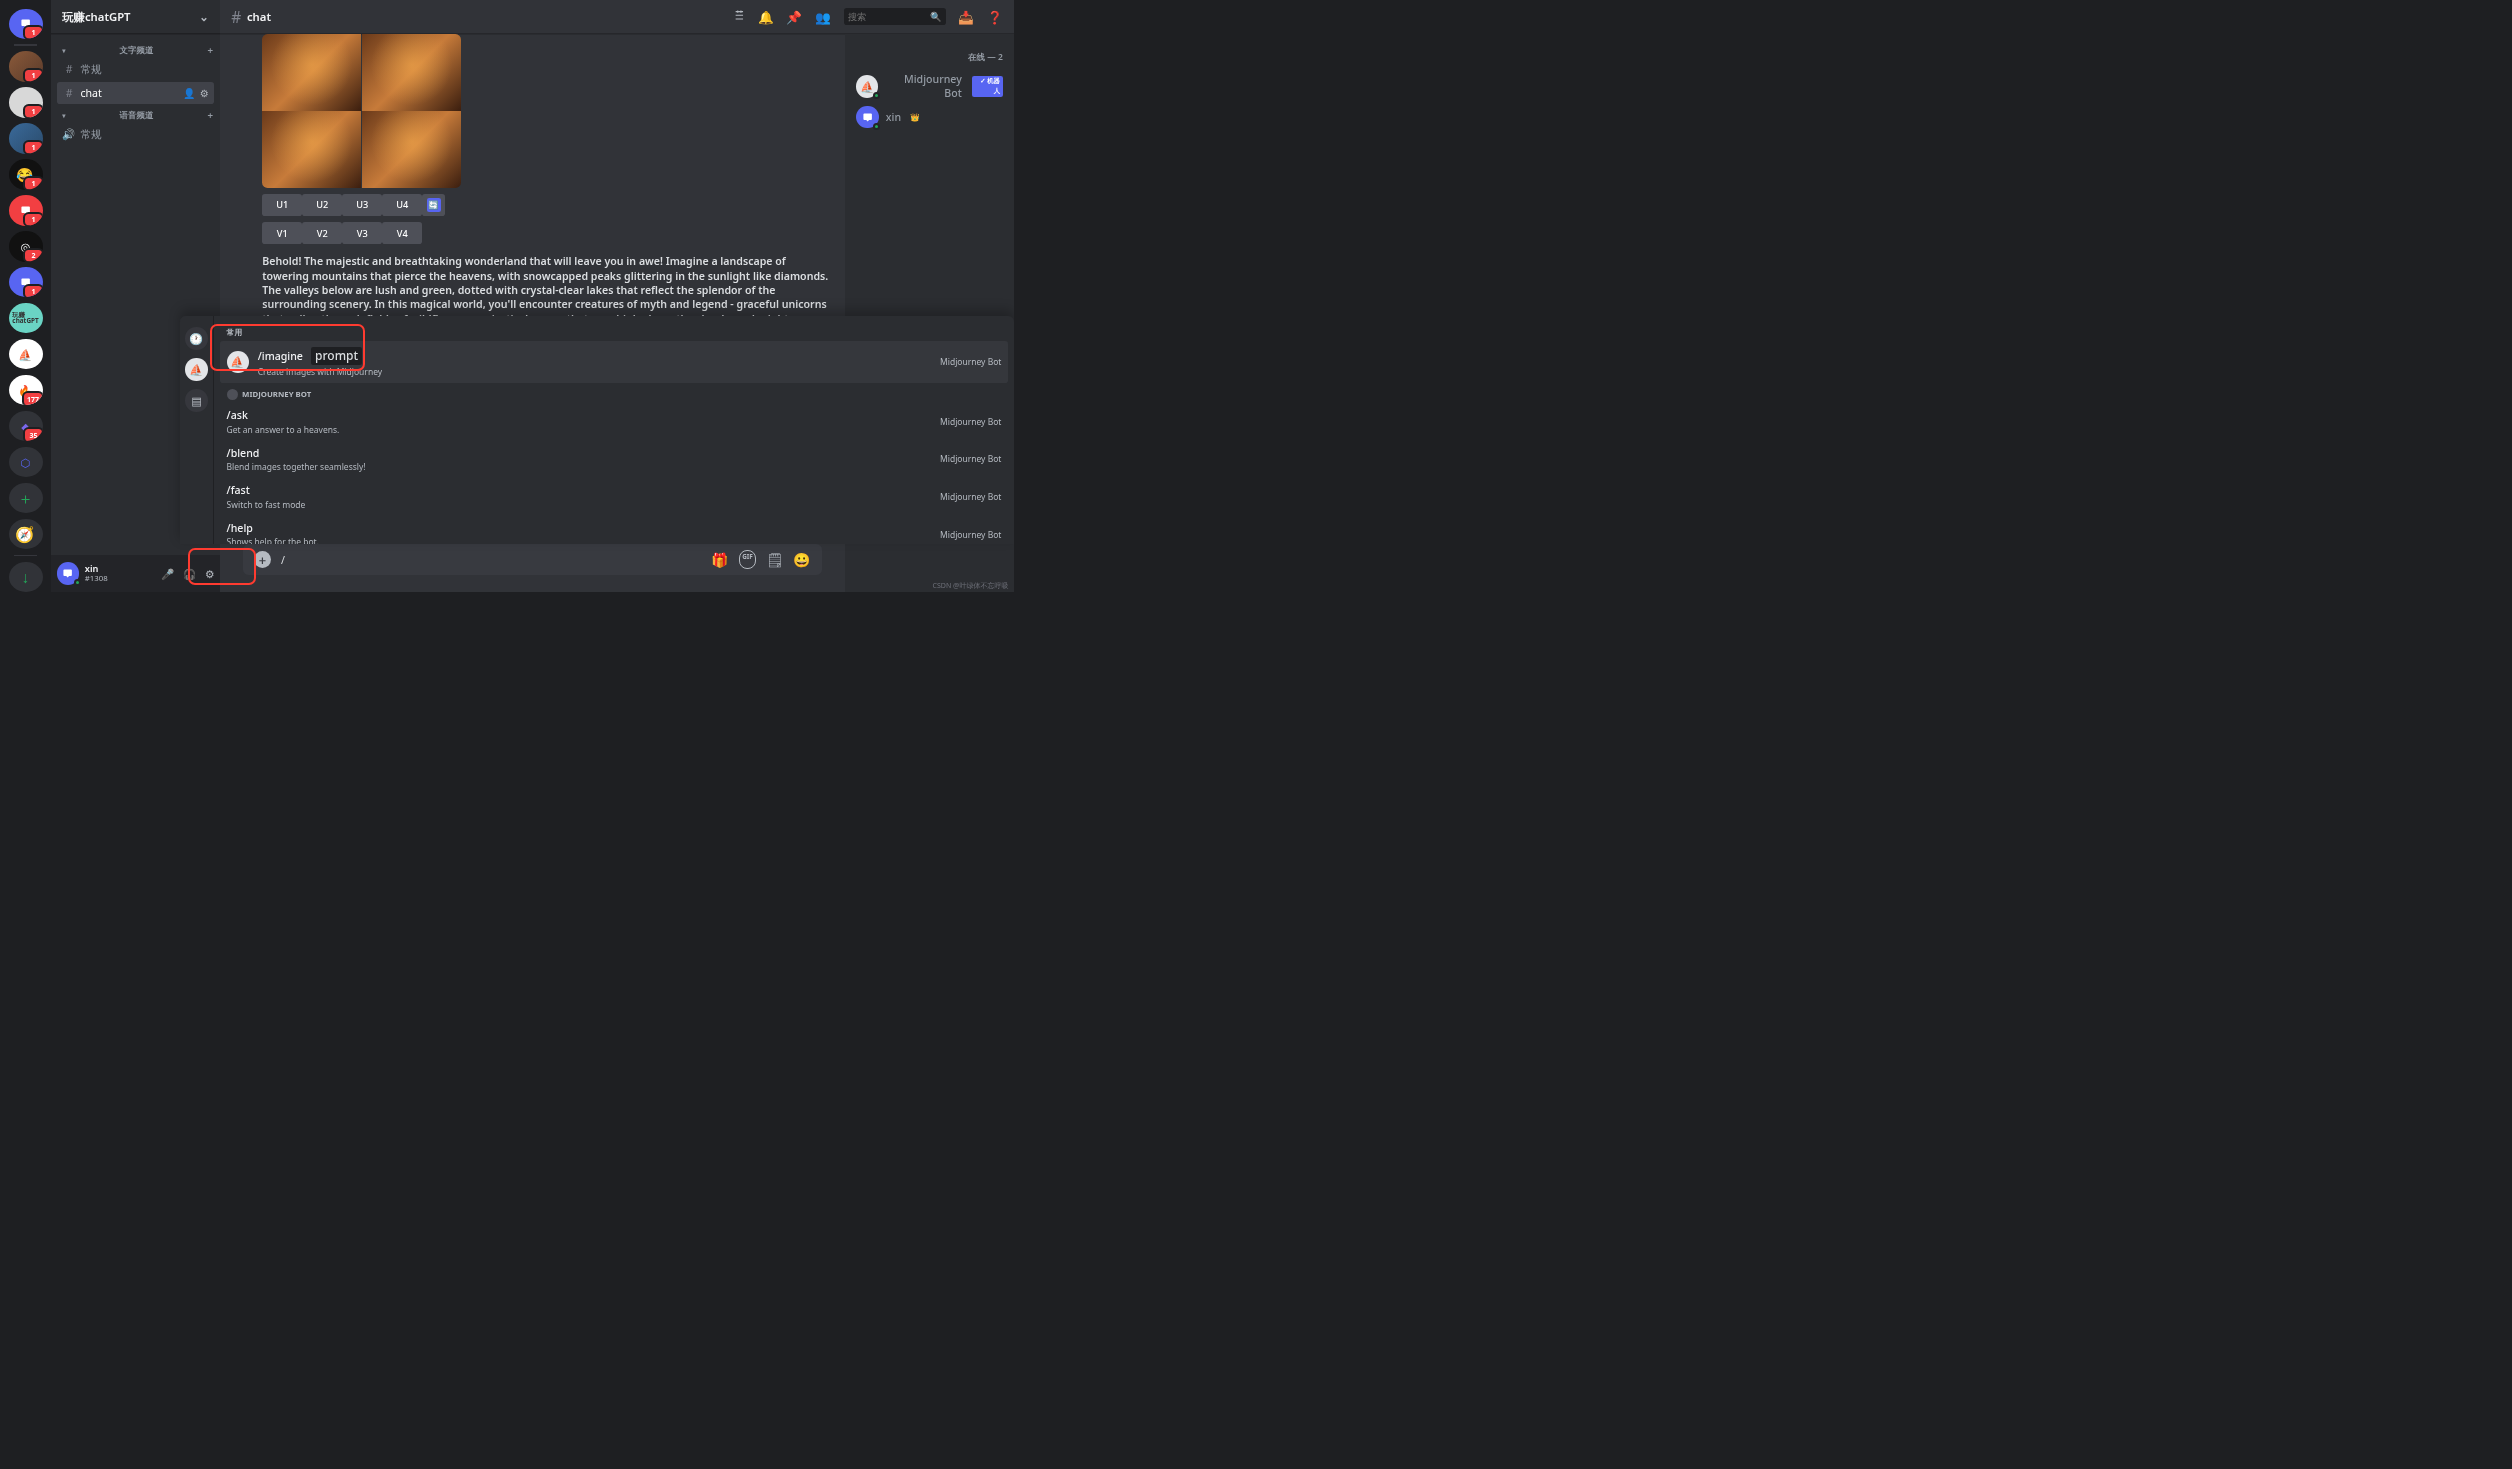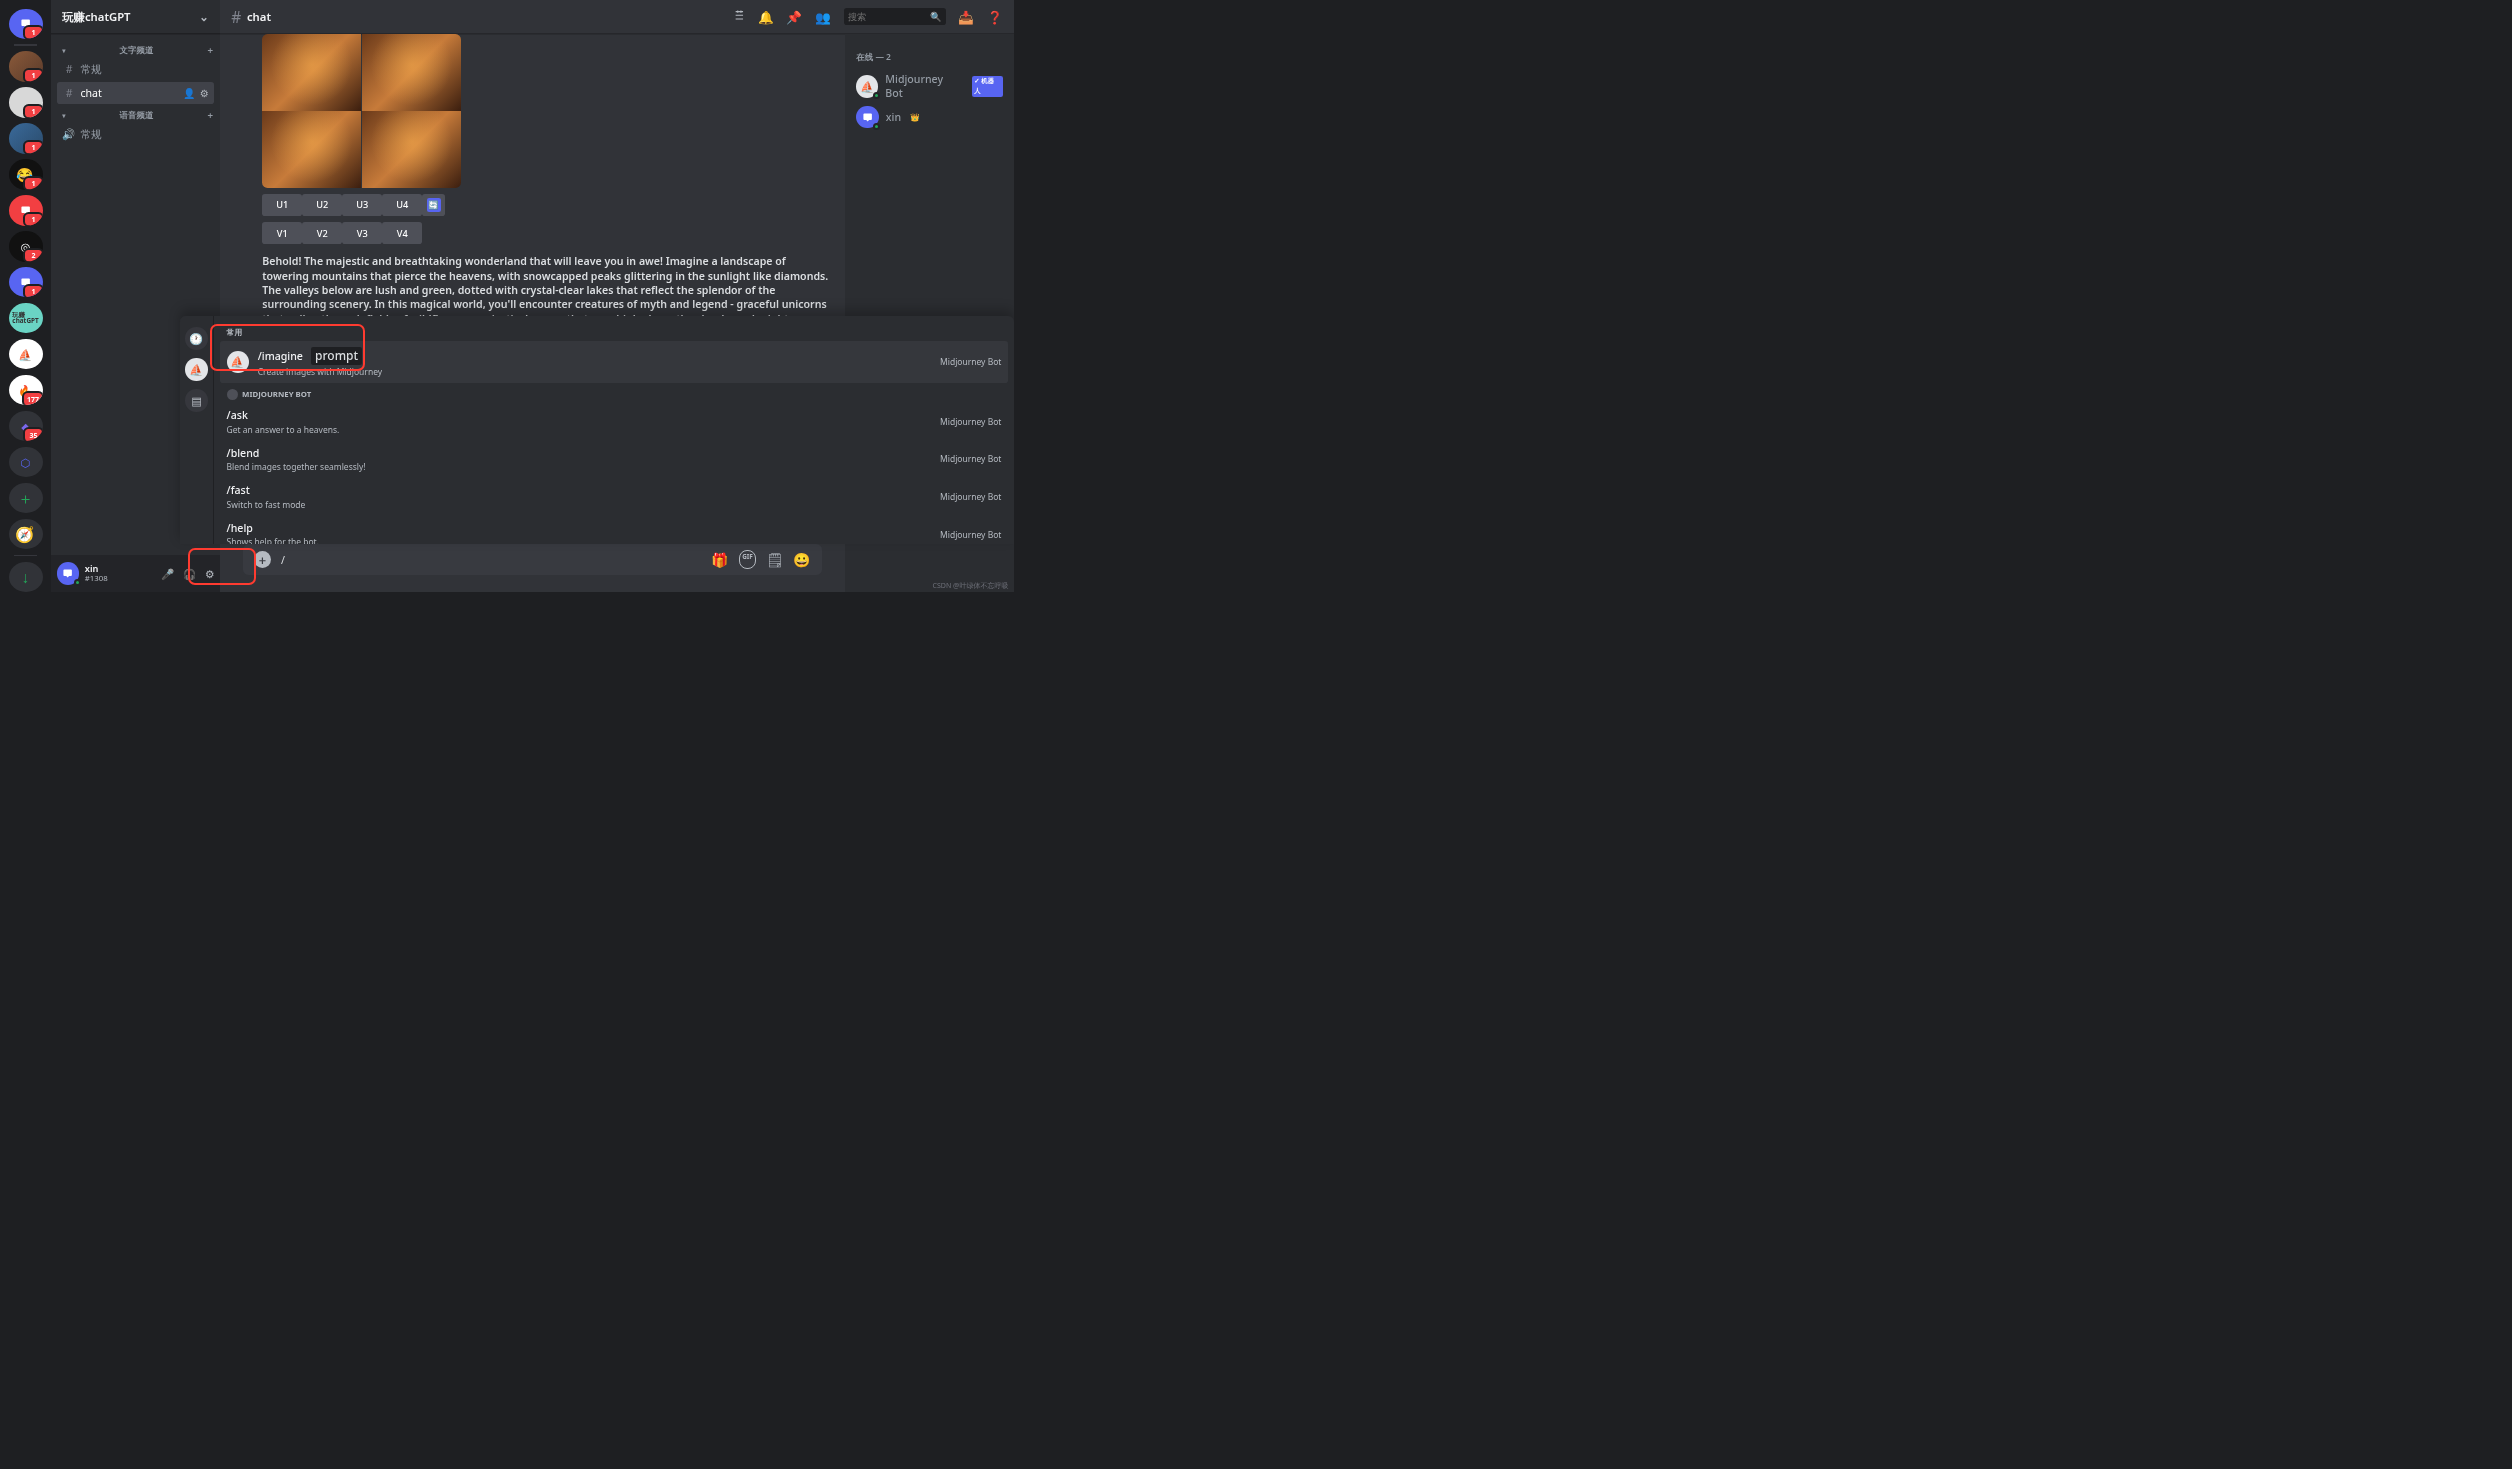--- a/index.html
+++ b/index.html
@@ -83,21 +83,21 @@
 
 
 .input-wrap { padding:0 11.3px 17px; position:relative; }
 .input-bar { background:#383a40; border-radius:5.6px; height:31px; display:flex; align-items:center; padding:0 11.3px; gap:10px; }
 .input-plus { width:17px;height:17px;border-radius:50%;background:#b5bac1;color:#383a40;display:flex;align-items:center;justify-content:center;font-size:11.3px;font-weight:700; }
 .input-field { flex:1; background:none; border:none; outline:none; color:#dbdee1; font-size:10.6px; }
 .input-icons { display:flex; gap:10px; color:#b5bac1; font-size:14px; }
 .gif-badge { border:1.4px solid #b5bac1; border-radius:8px; font-size:6.4px; font-weight:700; padding:0.7px 2.1px; }
 
 
-.member-list { width:169px; background:#2b2d31; padding:11.3px 5.6px; }
+.member-list { width:169px; background:#2b2d31; padding:11.3px 5.6px;text-align:right; }
 .member-header { font-size:8.5px; font-weight:600; color:#949ba4; padding:5.6px; }
 .member { padding:2.8px 5.6px; display:flex; align-items:center; gap:7px; border-radius:2.8px; cursor:pointer; }
 .member .av { width:22.6px;height:22.6px;border-radius:50%;background:#5865f2;display:flex;align-items:center;justify-content:center;position:relative; }
 .member-name { font-size:10.6px; color:#949ba4; font-weight:500; }
 .bot-tag { background:#5865f2; color:#fff; font-size:6.4px; font-weight:600; border-radius:2.1px; padding:0.7px 2.8px; margin-left:2.8px; }
 .crown { color:#f0b232; font-size:7.8px; margin-left:2.8px; }
 
 .watermark { position:absolute; right:5.6px; bottom:1.4px; font-size:7px; color:#6d6f78; z-index:100; }
 
 svg { width:1em; height:1em; fill:currentColor; }

